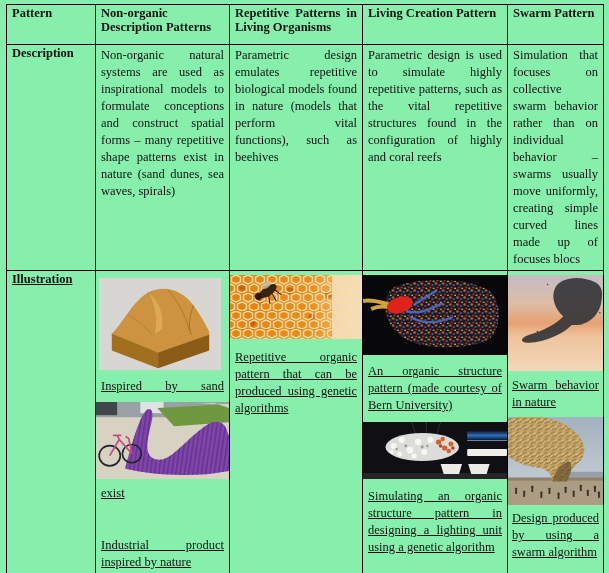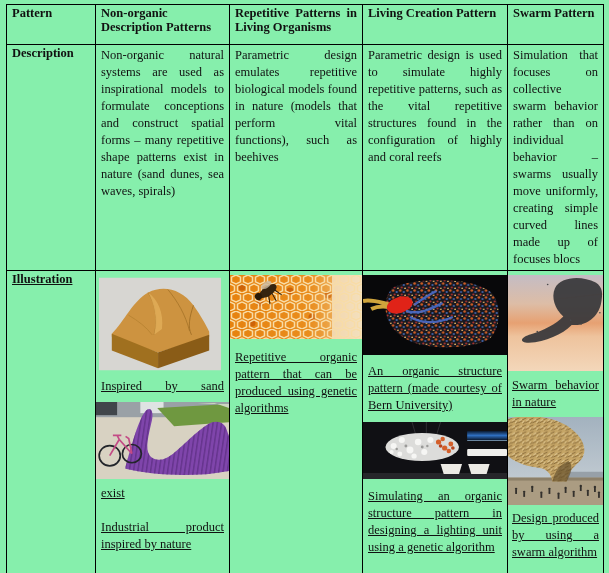--- a/index.html
+++ b/index.html
@@ -16,21 +16,21 @@
   .desc{text-align:justify;margin:0;}
   .ill-cell{padding:0 !important;}
   .cap{text-align:justify;margin:6px 5px;}
   .cap-single{text-align:justify;text-align-last:justify;margin:7px 5px;}
   .img{display:block;}
   .m-dune{margin:6px 2px 0 3px;}
   .m-bench{margin:7px 0 0 0;width:100%;}
   .m-full{width:100%;}
   .mt4{margin-top:4px;}
   .mt3{margin-top:3px;}
-  .gap{margin-top:17px;}
+  .gap{margin-top:35px;}
 </style>
 </head>
 <body>
 
 <div class="page">
 <table class="pt">
   <colgroup>
     <col style="width:89px">
         <col style="width:134px">
         <col style="width:133px">

